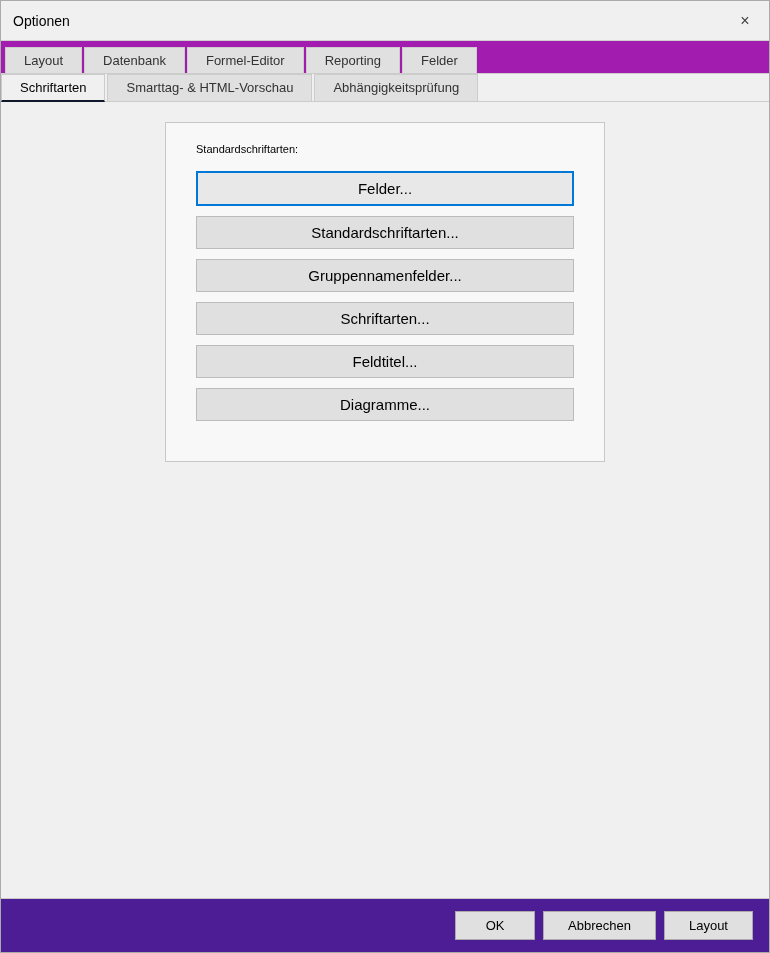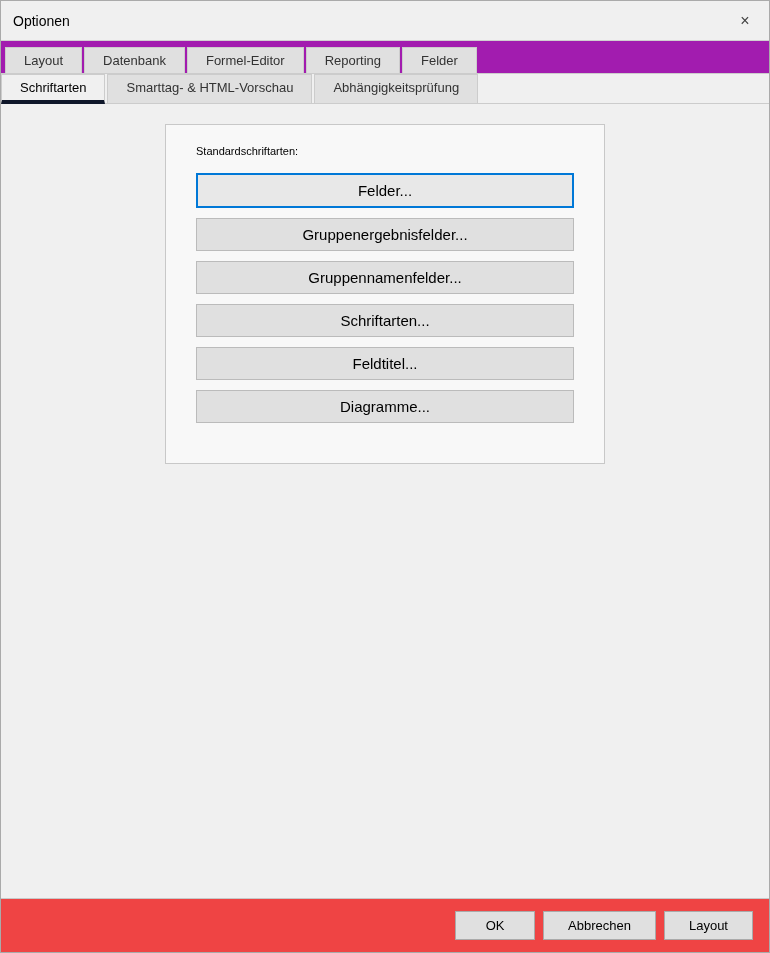--- a/index.html
+++ b/index.html
@@ -80,21 +80,21 @@
       border-bottom: none;
       background: #e0e0e0;
       cursor: pointer;
       margin-right: 2px;
       color: #333;
       white-space: nowrap;
     }
 
     .tab.active {
       background: #f0f0f0;
-      border-bottom: 4px solid #0f172a;
+      border-bottom: 2px solid #0f172a;
       color: #000;
       margin-bottom: -1px;
       z-index: 1;
     }
 
     .tab-row-2 .tab {
       padding: 5px 18px;
       margin-right: 2px;
     }
 
@@ -139,21 +139,21 @@
       border: 2px solid #0078d7;
       background: #e8e8e8;
     }
 
     .bottom-bar {
       border-top: 1px solid #c8c8c8;
       padding: 12px 16px;
       display: flex;
       justify-content: flex-end;
       gap: 8px;
-      background: #ef4444;
+      background: #4c1d95;
     }
 
     .bottom-button {
       padding: 6px 24px;
       background: #e0e0e0;
       border: 1px solid #aaa;
       cursor: pointer;
       font-size: 13px;
       min-width: 80px;
       text-align: center;
@@ -182,21 +182,21 @@
     <div class="tab active">Schriftarten</div>
     <div class="tab">Smarttag- &amp; HTML-Vorschau</div>
     <div class="tab">Abhängigkeitsprüfung</div>
   </div>
 
   <div class="content-area">
     <div class="panel">
       <div class="panel-title">Standardschriftarten:</div>
 
       <button class="font-button active-focus">Felder...</button>
-      <button class="font-button">Gruppenergebnisfelder...</button>
+      <button class="font-button">Standardschriftarten...</button>
       <button class="font-button">Gruppennamenfelder...</button>
       <button class="font-button">Schriftarten...</button>
       <button class="font-button">Feldtitel...</button>
       <button class="font-button">Diagramme...</button>
     </div>
   </div>
 
   <div class="bottom-bar">
     <button class="bottom-button">OK</button>
     <button class="bottom-button">Abbrechen</button>

